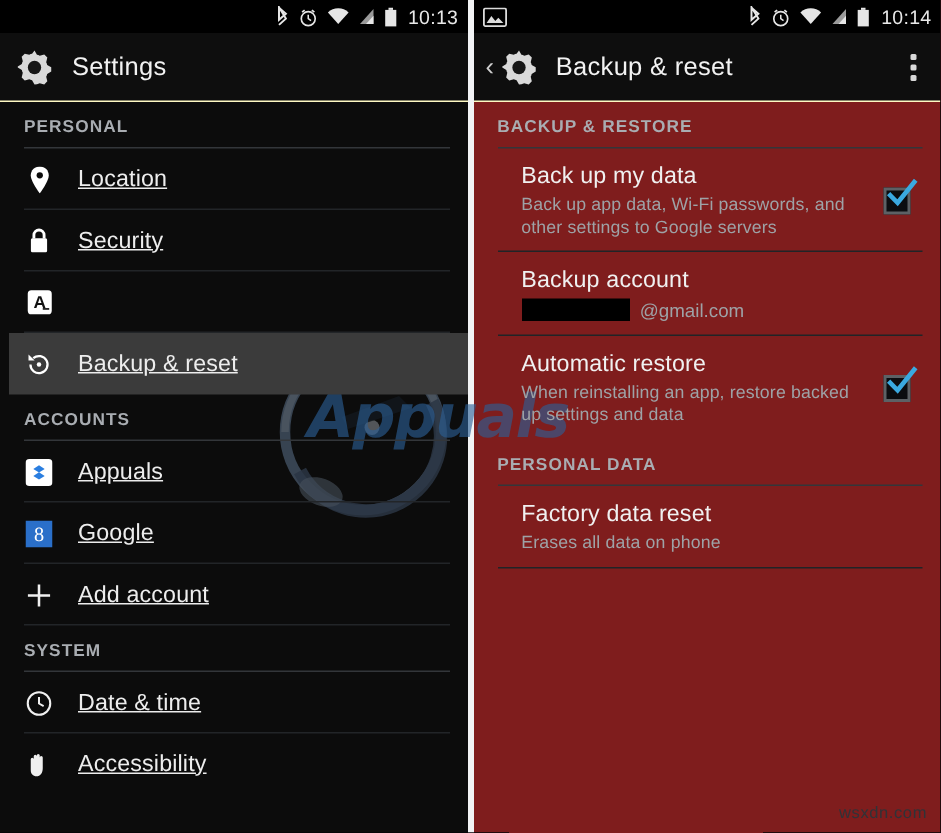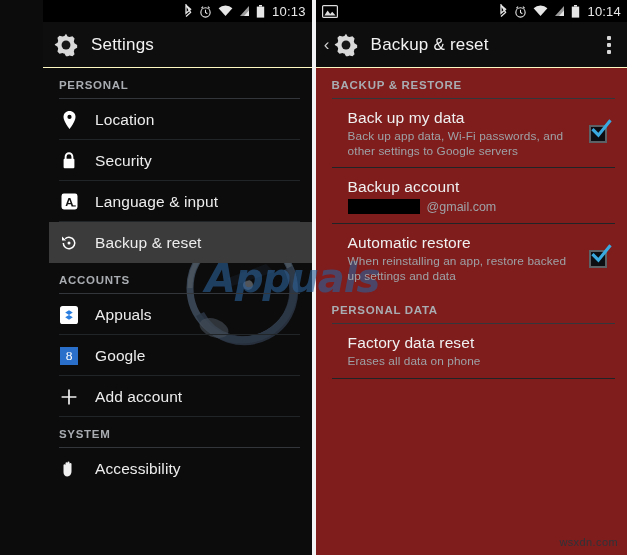--- a/index.html
+++ b/index.html
@@ -14,21 +14,21 @@
     width: 627px; height: 555px;
     display: flex;
     background: #0a0c10;
   }
   .panel {
     position: relative;
     width: 313px; height: 555px;
     overflow: hidden;
     background: #0d0f13;
   }
-  .panel-left { background: #0c0c0c; padding-left: 43px; }
+  .panel-left { background: #0c0c0c; }
   .panel-right { background: #7f1d1d; }
   .separator {
     width: 4px; height: 555px;
     background: #f2f3f5;
     flex: 0 0 4px;
   }
 
   
   .statusbar {
     height: 22px;
@@ -115,20 +115,21 @@
   .row .divider {
     position: absolute;
     left: 16px; right: 12px; bottom: 0;
     height: 1px; background: #222528;
   }
   .row-label {
     color: #ededed;
     font-size: 15.5px;
     margin-left: 16px;
     letter-spacing: 0.1px;
+    text-decoration: underline;
   }
   .row-selected {
     background: #3b3b3b;
     margin-left: 6px;
     padding-left: 10px;
   }
   .icon-slot {
     width: 20px; height: 20px;
     flex: 0 0 20px;
     display: flex; align-items: center; justify-content: center;
@@ -287,21 +288,20 @@
       </div>
 
       <div class="row">
         <span class="icon-slot">
           <svg width="17" height="17" viewBox="0 0 17 17">
               <rect x="0.5" y="0.5" width="16" height="16" rx="2.4" fill="#ffffff"></rect>
               <text x="8.5" y="12.6" font-family="Liberation Sans, sans-serif" font-size="11.5" font-weight="bold" fill="#111111" text-anchor="middle">A</text>
               <rect x="10.5" y="12.4" width="4.3" height="1.1" fill="#111111"></rect>
             </svg>
         </span>
-        <span class="row-label">Language &amp; input</span>
         <span class="divider"></span>
       </div>
 
       <div class="row row-selected">
         <span class="icon-slot">
           <svg width="18" height="18" viewBox="0 0 18 18">
             <path d="M3.3 9a5.7 5.7 0 1 0 1.9-4.2" fill="none" stroke="#ffffff" stroke-width="1.5"></path>
             <path d="M2.0 2.4 L2.0 6.4 L6.1 6.4 Z" fill="#ffffff"></path>
             <circle cx="9" cy="9" r="1.5" fill="#ffffff"></circle>
           </svg>
@@ -341,20 +341,30 @@
               <path d="M9 1.6 V16.4 M1.6 9 H16.4" stroke="#f0f0f0" stroke-width="1.7"></path>
             </svg>
         </span>
         <span class="row-label">Add account</span>
         <span class="divider"></span>
       </div>
 
       <div class="sec-header">SYSTEM</div>
       <div class="sec-rule"></div>
 
+      <div class="row">
+        <span class="icon-slot">
+          <svg width="18" height="18" viewBox="0 0 18 18">
+              <circle cx="9" cy="9" r="7.5" fill="none" stroke="#f0f0f0" stroke-width="1.4"></circle>
+              <path d="M9 4.6 V9 L12.1 10.8" fill="none" stroke="#f0f0f0" stroke-width="1.3"></path>
+            </svg>
+        </span>
+        <span class="row-label">Date &amp; time</span>
+        <span class="divider"></span>
+      </div>
 
       <div class="row">
         <span class="icon-slot">
           <svg width="18" height="18" viewBox="0 0 18 18">
               <path d="M3.5 9.5 V5.2a1 1 0 0 1 2 0v3.4 V3.2a1 1 0 0 1 2 0v5.4 V2.6a1 1 0 0 1 2 0v6 V4.0a1 1 0 0 1 2 0v7.1c0 3.2-1.6 5.4-4.2 5.4-2.3 0-3.8-1.6-3.8-4.2z" fill="#f0f0f0"></path>
             </svg>
         </span>
         <span class="row-label">Accessibility</span>
 
       </div>

